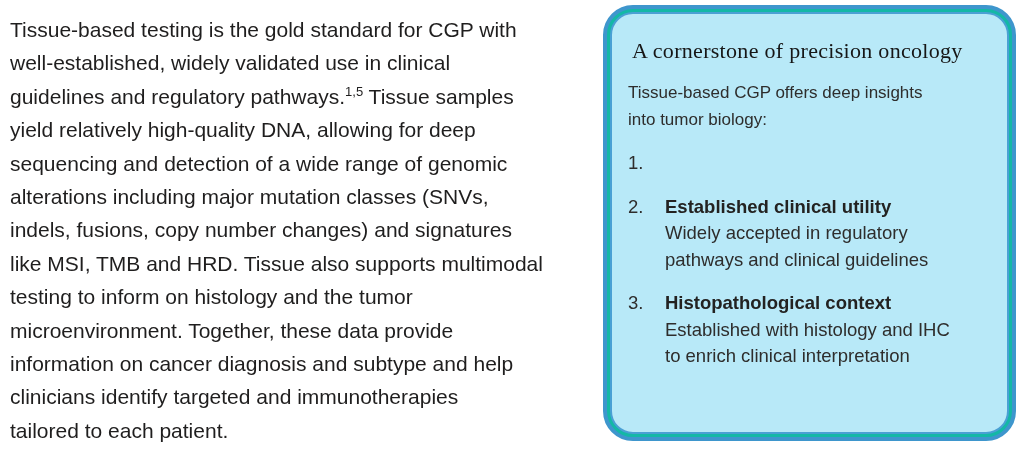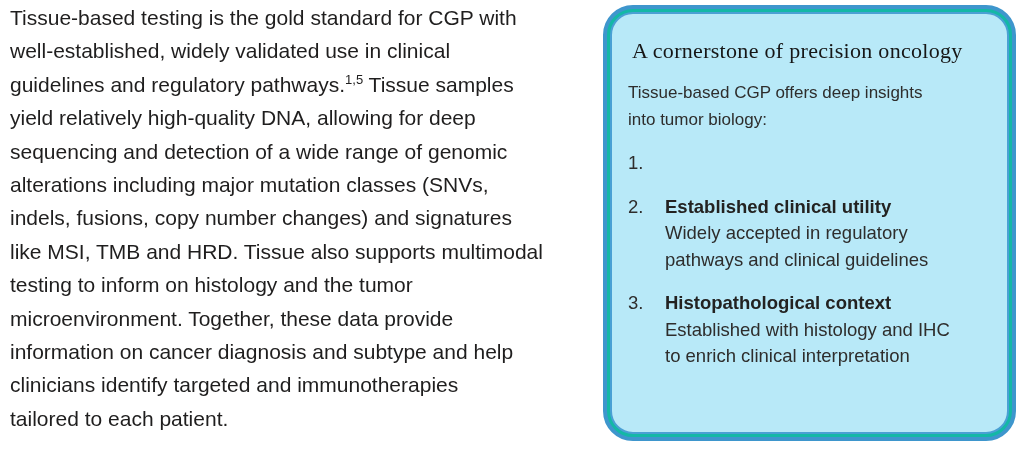--- a/index.html
+++ b/index.html
@@ -15,21 +15,21 @@
     position: relative;
     width: 1023px;
     height: 455px;
     background: #ffffff;
   }
 
   
   .left-para {
     position: absolute;
     left: 10px;
-    top: 1px;
+    top: 13px;
     width: 592px;
     margin: 0;
     font-size: 21px;
     line-height: 33.4px;
     color: #1f1e1e;
     letter-spacing: 0px;
   }
   .left-para .para-seg {
     white-space: pre-line;
   }

